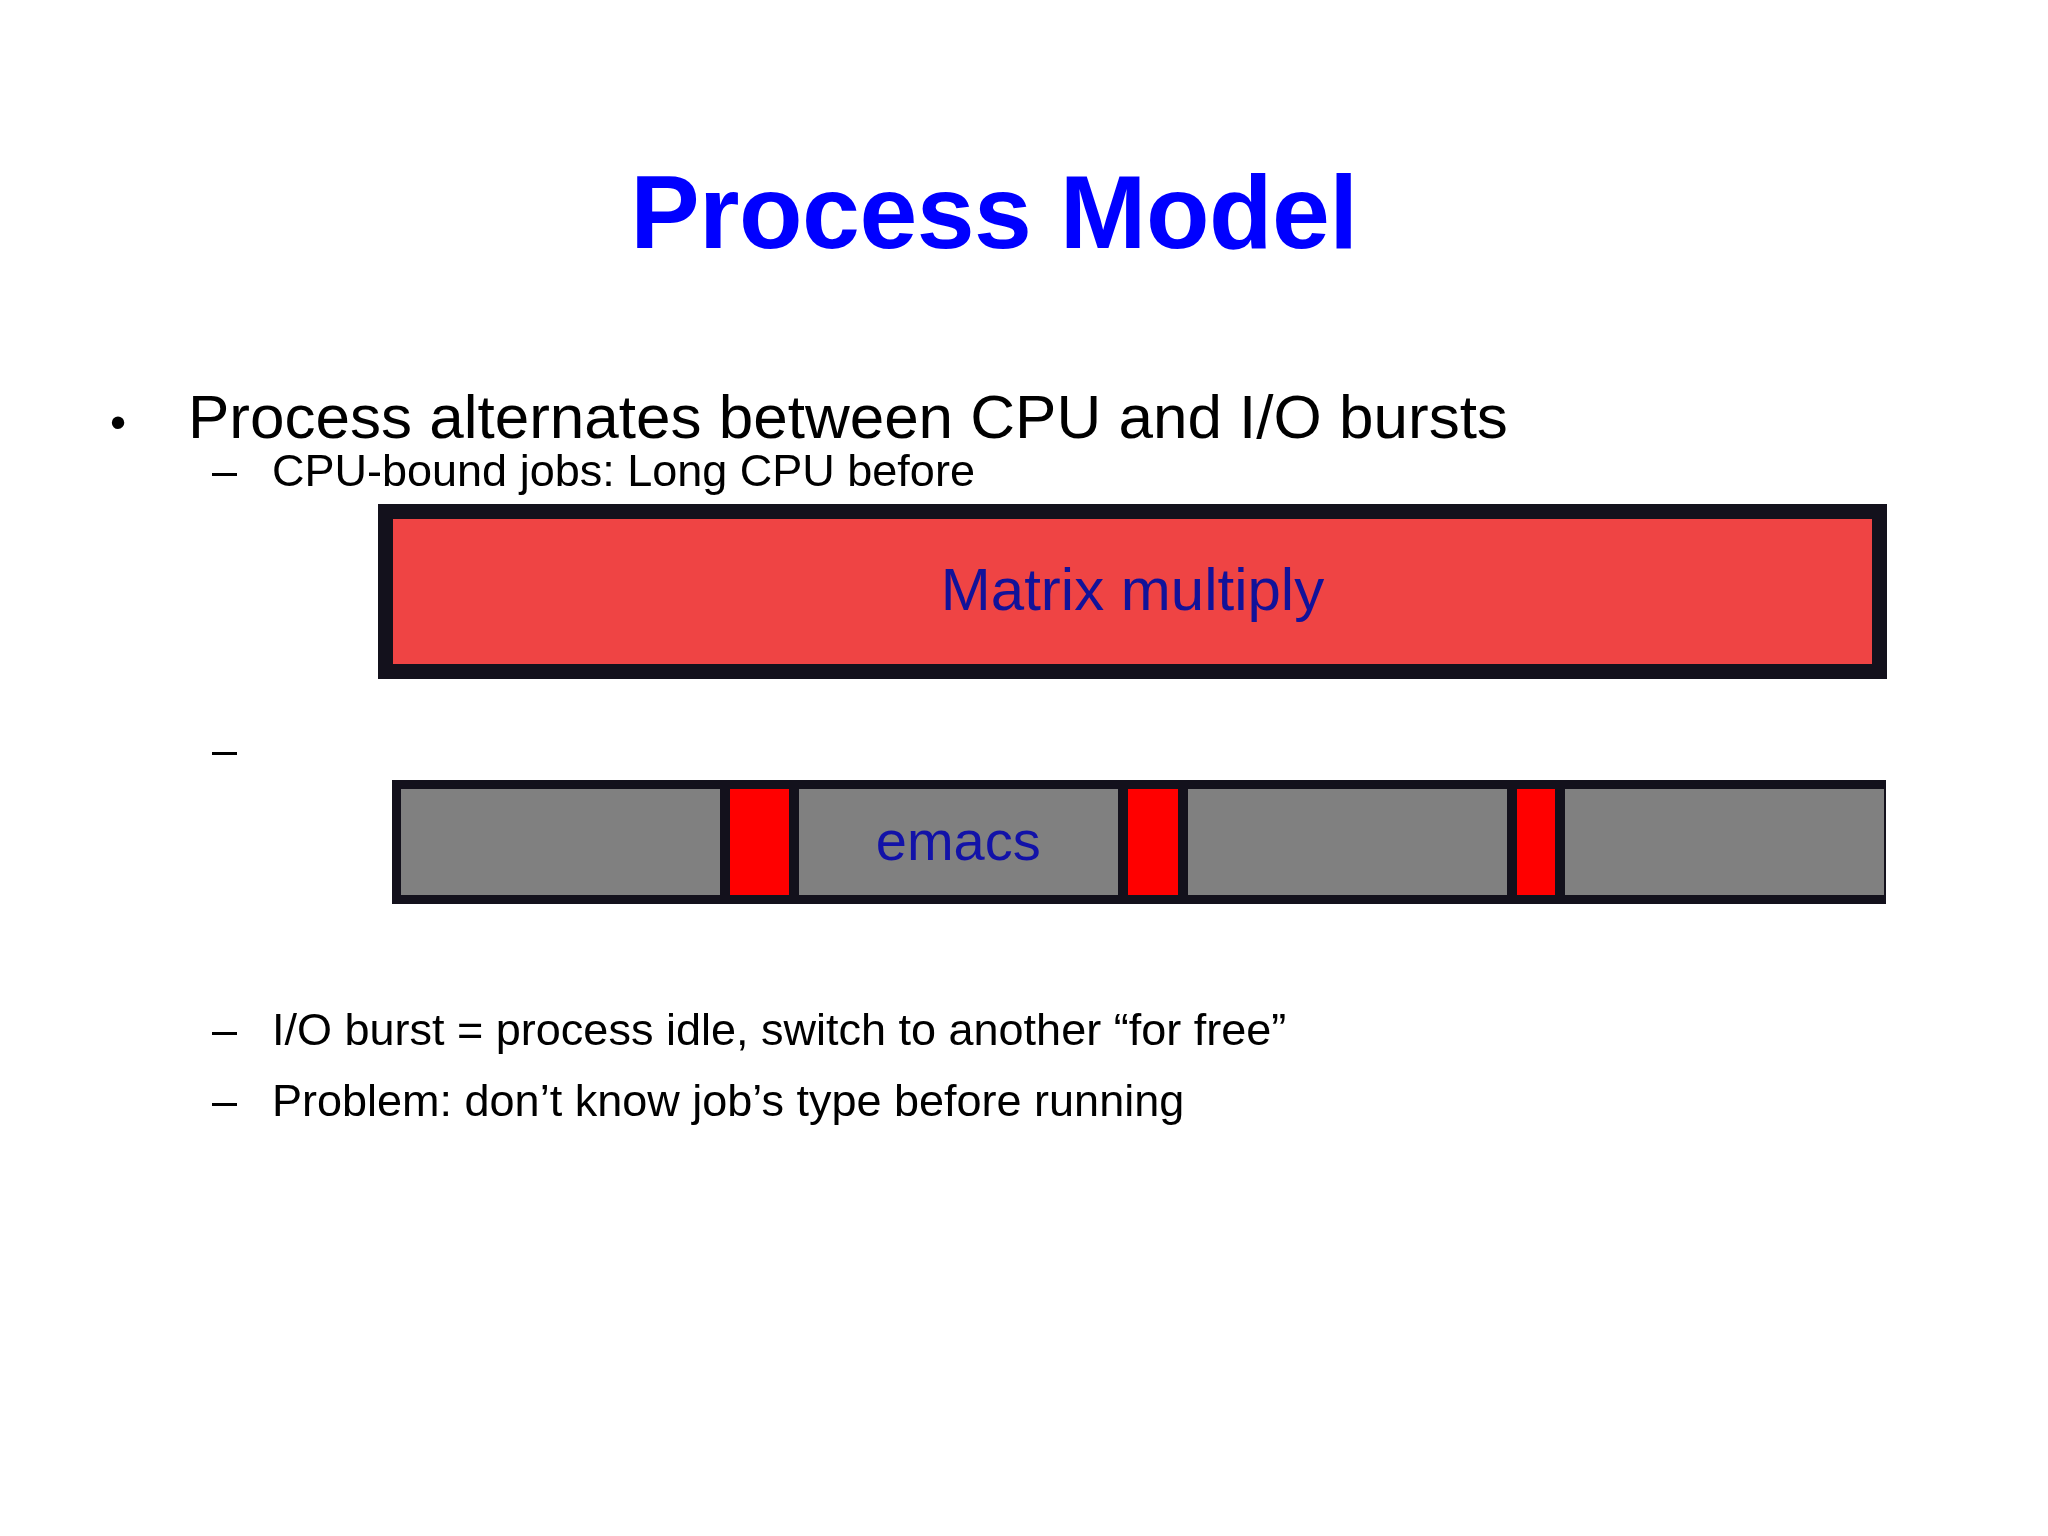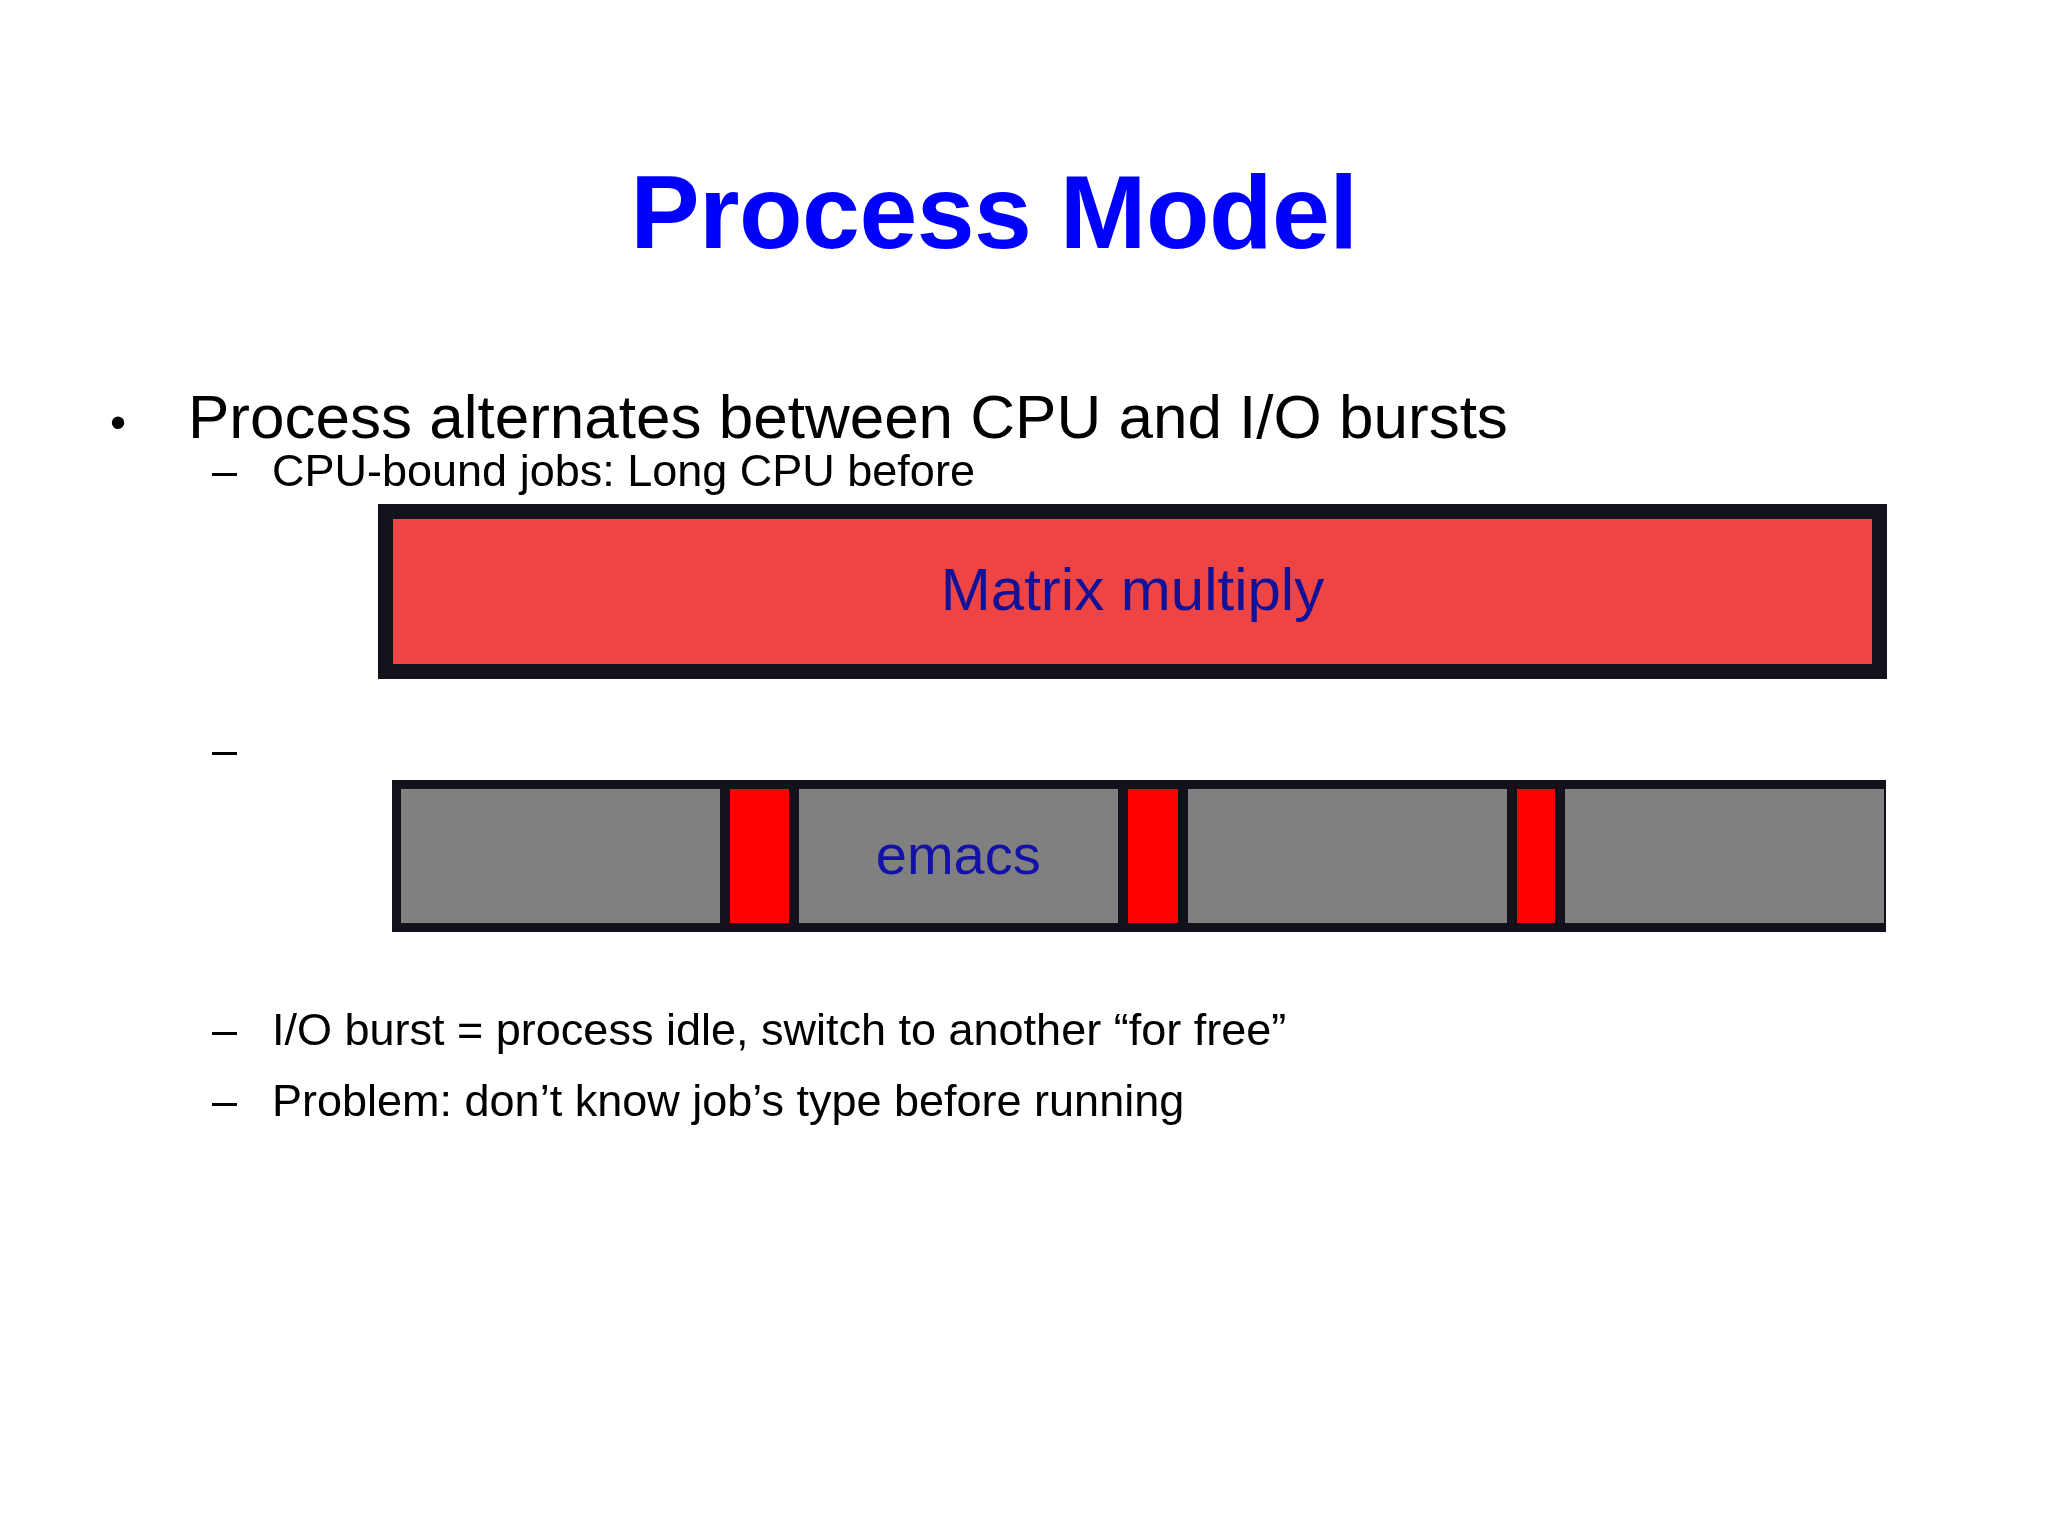--- a/index.html
+++ b/index.html
@@ -111,21 +111,21 @@
     text-align: center;
     transform: translateY(-2px);
   }
 
   
   .io-bar {
     position: absolute;
     left: 392px;
     top: 780px;
     width: 1494px;
-    height: 152px;
+    height: 124px;
     background: #13111c;
     border: 0;
     box-sizing: border-box;
     display: flex;
     align-items: stretch;
     padding: 9px 9px;
   }
   .io-seg {
     height: 100%;
     box-sizing: border-box;

